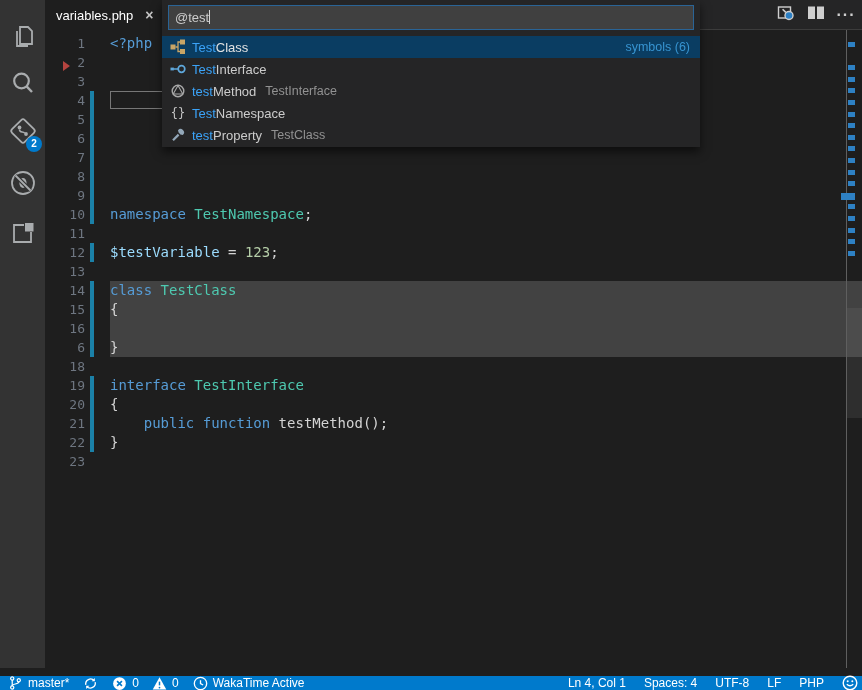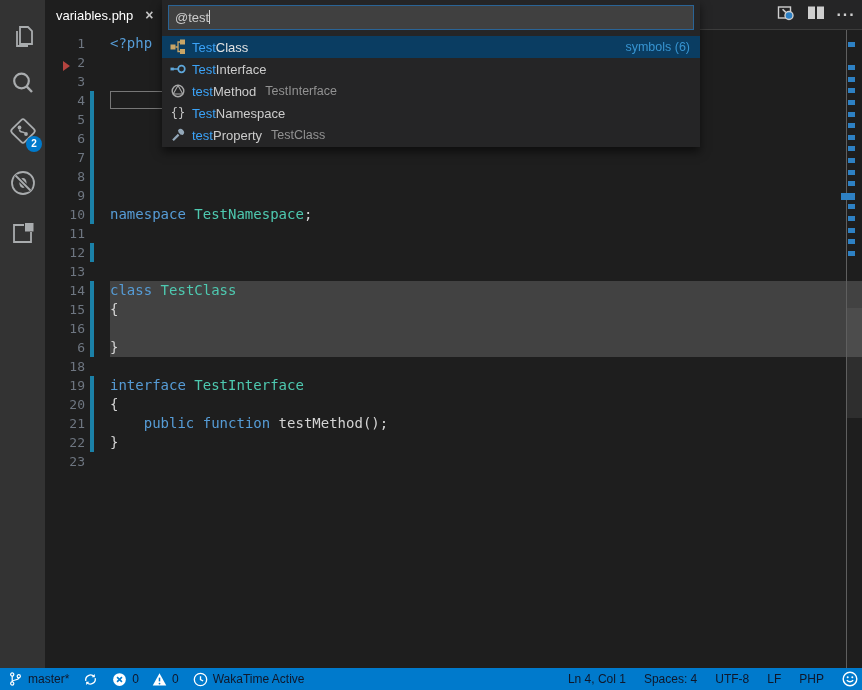--- a/index.html
+++ b/index.html
@@ -51,22 +51,22 @@
   .qo-list { width:100%; }
   .qo-row { height:22px; display:flex; align-items:center; padding:0 10px 0 8px; cursor:pointer; font-size:13px; color:#cccccc; }
   .qo-row.selected { background:var(--selected-row-bg); color:#e2e2e2; }
   .qo-icon { width:16px; height:16px; margin-right:6px; flex:none; display:flex; align-items:center; justify-content:center; }
   .qo-icon .ns-braces { font-family:"DejaVu Sans Mono", monospace; font-size:12px; color:#c5c5c5; }
   .qo-match { color:var(--match-blue); font-weight:normal; }
   .qo-detail { color:#929292; margin-left:9px; font-size:12.5px; }
   .qo-badge { margin-left:auto; color:#3794d1; font-size:12.5px; }
 
   
-  .status-bar { position:absolute; left:0; bottom:0; width:862px; height:22px; background:var(--statusbar-bg);
-    color:#0f172a; font-size:12px; display:flex; align-items:center; z-index:30; }
+  .status-bar { position:absolute; left:0; bottom:0; width:862px; height:14px; background:var(--statusbar-bg);
+    color:#ffffff; font-size:12px; display:flex; align-items:center; z-index:30; }
   .sb-left { display:flex; align-items:center; gap:14px; padding-left:8px; }
   .sb-right { margin-left:auto; display:flex; align-items:center; gap:18px; padding-right:4px; }
   .sb-item { display:flex; align-items:center; gap:5px; cursor:pointer; white-space:nowrap; }
   .sb-item svg { display:block; }
 </style>
 </head>
 <body>
 
 <div id="app">
 
@@ -112,20 +112,21 @@
         <div class="row" style="top:175px">
      <div class="ln">10</div>
      <div class="code"><span class="tok-kw">namespace</span><span class="tok-pl"> </span><span class="tok-ty">TestNamespace</span><span class="tok-pl">;</span></div>
         </div>
         <div class="row" style="top:194px">
      <div class="ln">11</div>
      <div class="code"></div>
         </div>
         <div class="row" style="top:213px">
      <div class="ln">12</div>
+     <div class="code"><span class="tok-vr">$testVariable</span><span class="tok-pl"> = </span><span class="tok-nu">123</span><span class="tok-pl">;</span></div>
         </div>
         <div class="row" style="top:232px">
      <div class="ln">13</div>
      <div class="code"></div>
         </div>
         <div class="row" style="top:251px">
      <div class="ln">14</div>
      <div class="code"><span class="tok-kw">class</span><span class="tok-pl"> </span><span class="tok-ty">TestClass</span></div>
         </div>
         <div class="row" style="top:270px">

